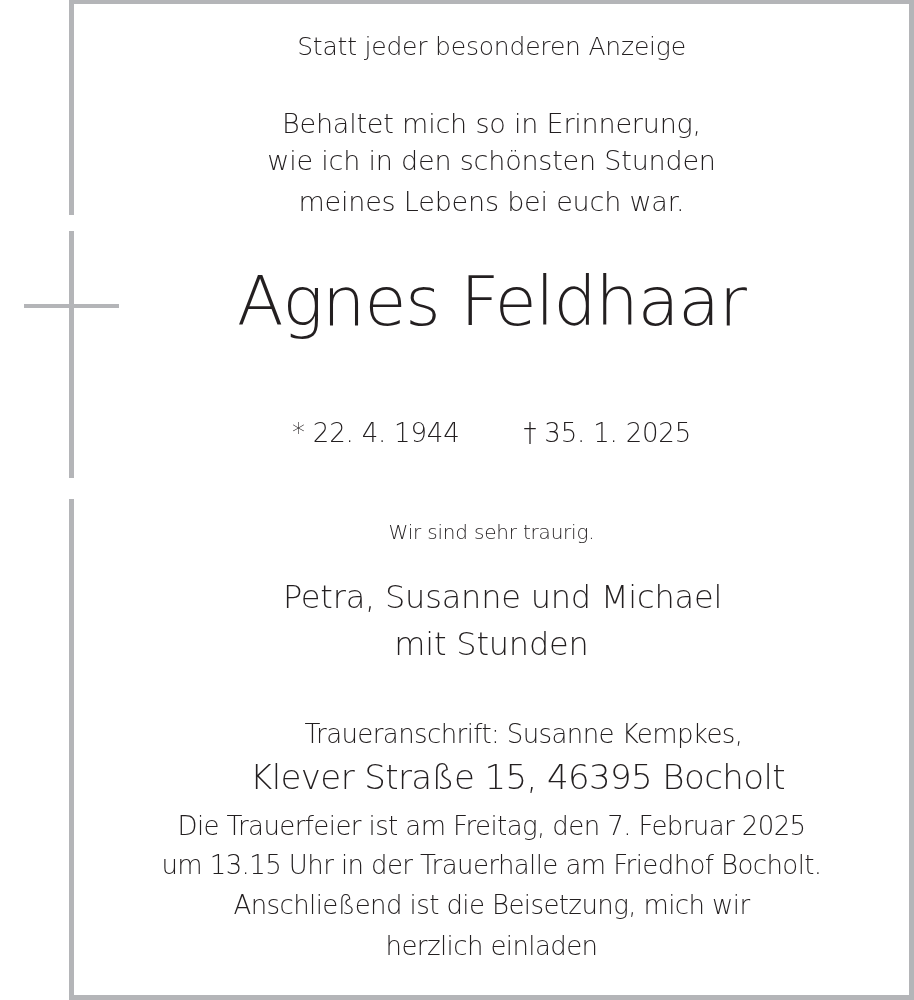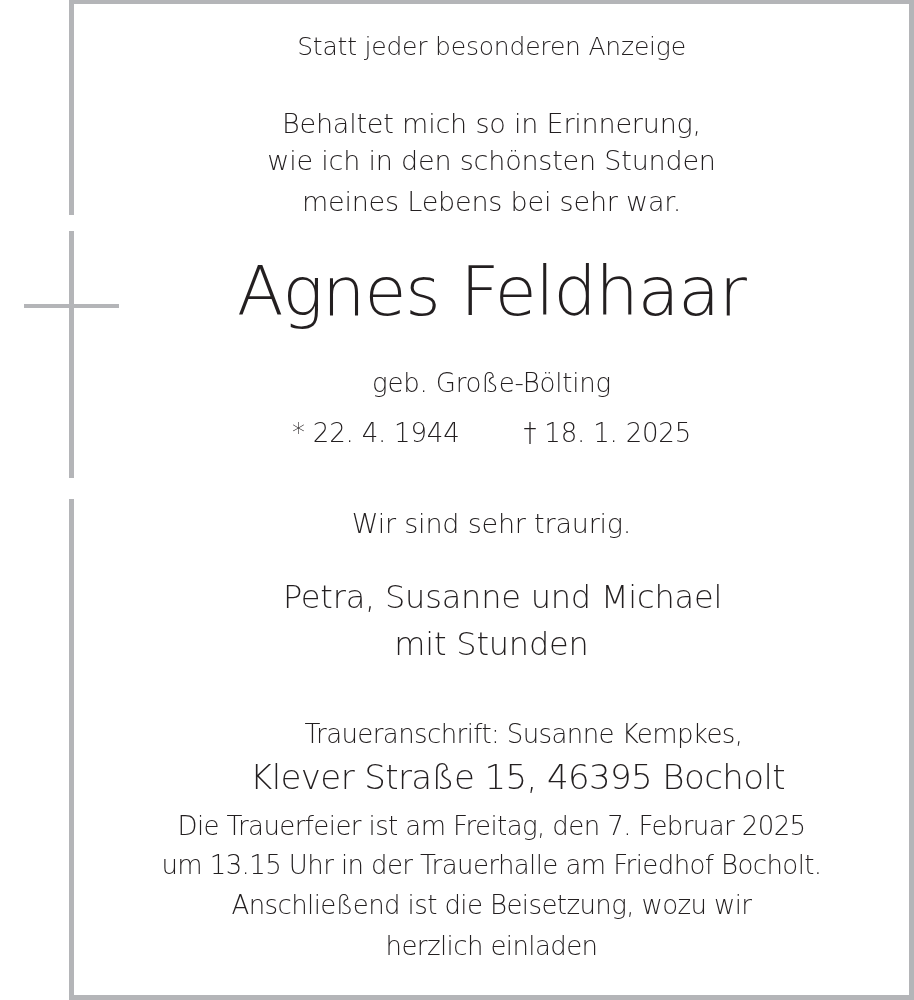--- a/index.html
+++ b/index.html
@@ -41,26 +41,26 @@
       width: 100%;
       text-align: center;
       white-space: nowrap;
       font-weight: 300;
       letter-spacing: -0.2px;
     }
     .s-intro { top: 32px; font-size: 25px; }
     .s-verse1 { top: 108px; font-size: 27px; }
     .s-verse2 { top: 145px; font-size: 27px; }
     .s-verse3 { top: 186px; font-size: 27px; }
-    .s-name { top: 252px; font-size: 68px; letter-spacing: -1px; font-weight: 200; }
+    .s-name { top: 262px; font-size: 68px; letter-spacing: -1px; font-weight: 200; }
     .s-maiden { top: 368px; font-size: 26px; }
     .s-dates { top: 418px; font-size: 26px; }
     .s-dates span { display: inline-block; }
     .s-dates .gap { width: 64px; }
-    .s-sad { top: 508px; font-size: 27px; }
+    .s-sad { top: 520px; font-size: 20px; }
     .s-family1 { top: 578px; font-size: 32px; margin-left: 11px; }
     .s-family2 { top: 625px; font-size: 32px; }
     .s-addr1 { top: 719px; font-size: 26px; letter-spacing: -0.6px; padding-left: 32px; }
     .s-addr2 { top: 757px; font-size: 34px; letter-spacing: -0.6px; padding-left: 26px; }
     .s-cer1 { top: 811px; font-size: 26px; letter-spacing: -0.6px; }
     .s-cer2 { top: 850px; font-size: 26px; letter-spacing: -0.6px; }
     .s-cer3 { top: 890px; font-size: 26px; letter-spacing: -0.6px; }
     .s-cer4 { top: 931px; font-size: 26px; letter-spacing: -0.6px; }
   </style>
 </head>
@@ -76,41 +76,40 @@
   <div class="line cross-vertical"></div>
   <div class="line cross-horizontal"></div>
 </div>
 
 <div class="content">
   <div class="txt s-intro">Statt jeder besonderen Anzeige</div>
 
   <div>
     <div class="txt s-verse1">Behaltet mich so in Erinnerung,</div>
     <div class="txt s-verse2">wie ich in den schönsten Stunden</div>
-    <div class="txt s-verse3">meines Lebens bei sehr war.</div>
+    <div class="txt s-verse3">meines Lebens bei euch war.</div>
   </div>
 
   <div class="txt s-name">Agnes Feldhaar</div>
-  <div class="txt s-maiden">geb. Große-Bölting</div>
 
   <div class="txt s-dates">
-    <span>* 22. 4. 1944</span><span class="gap"></span><span>† 18. 1. 2025</span>
+    <span>* 22. 4. 1944</span><span class="gap"></span><span>† 35. 1. 2025</span>
   </div>
 
   <div class="txt s-sad">Wir sind sehr traurig.</div>
 
   <div>
     <div class="txt s-family1">Petra, Susanne und Michael</div>
     <div class="txt s-family2">mit Stunden</div>
   </div>
 
   <div>
     <div class="txt s-addr1">Traueranschrift: Susanne Kempkes,</div>
     <div class="txt s-addr2">Klever Straße 15, 46395 Bocholt</div>
   </div>
 
   <div>
     <div class="txt s-cer1">Die Trauerfeier ist am Freitag, den 7. Februar 2025</div>
     <div class="txt s-cer2">um 13.15 Uhr in der Trauerhalle am Friedhof Bocholt.</div>
-    <div class="txt s-cer3">Anschließend ist die Beisetzung, wozu wir</div>
+    <div class="txt s-cer3">Anschließend ist die Beisetzung, mich wir</div>
     <div class="txt s-cer4">herzlich einladen</div>
   </div>
 </div>
 
 </body></html>

